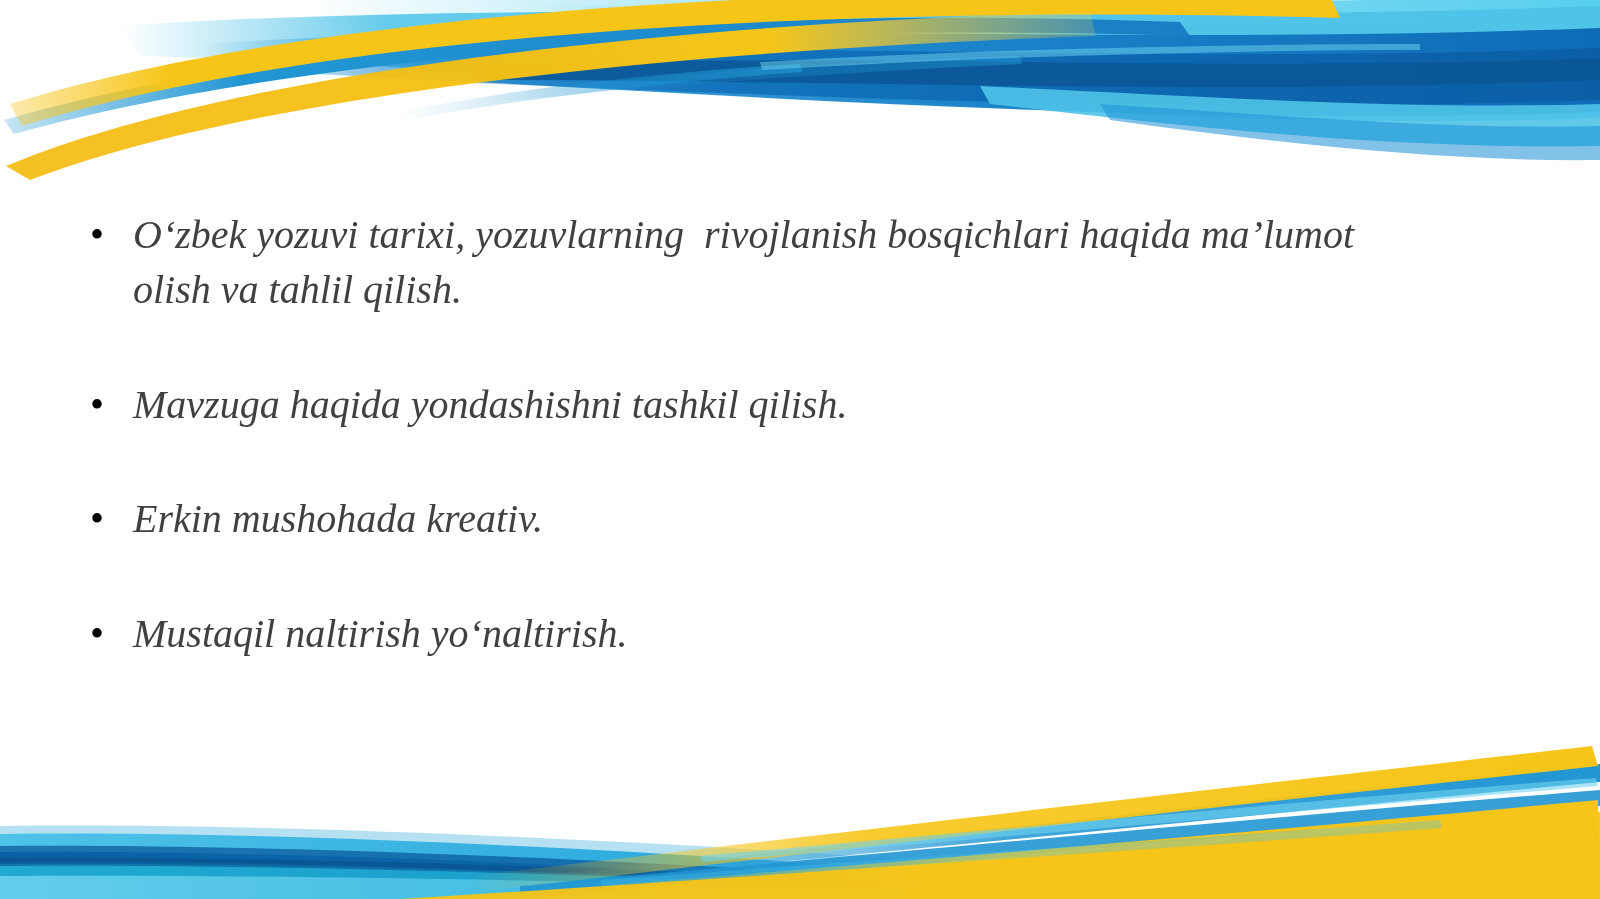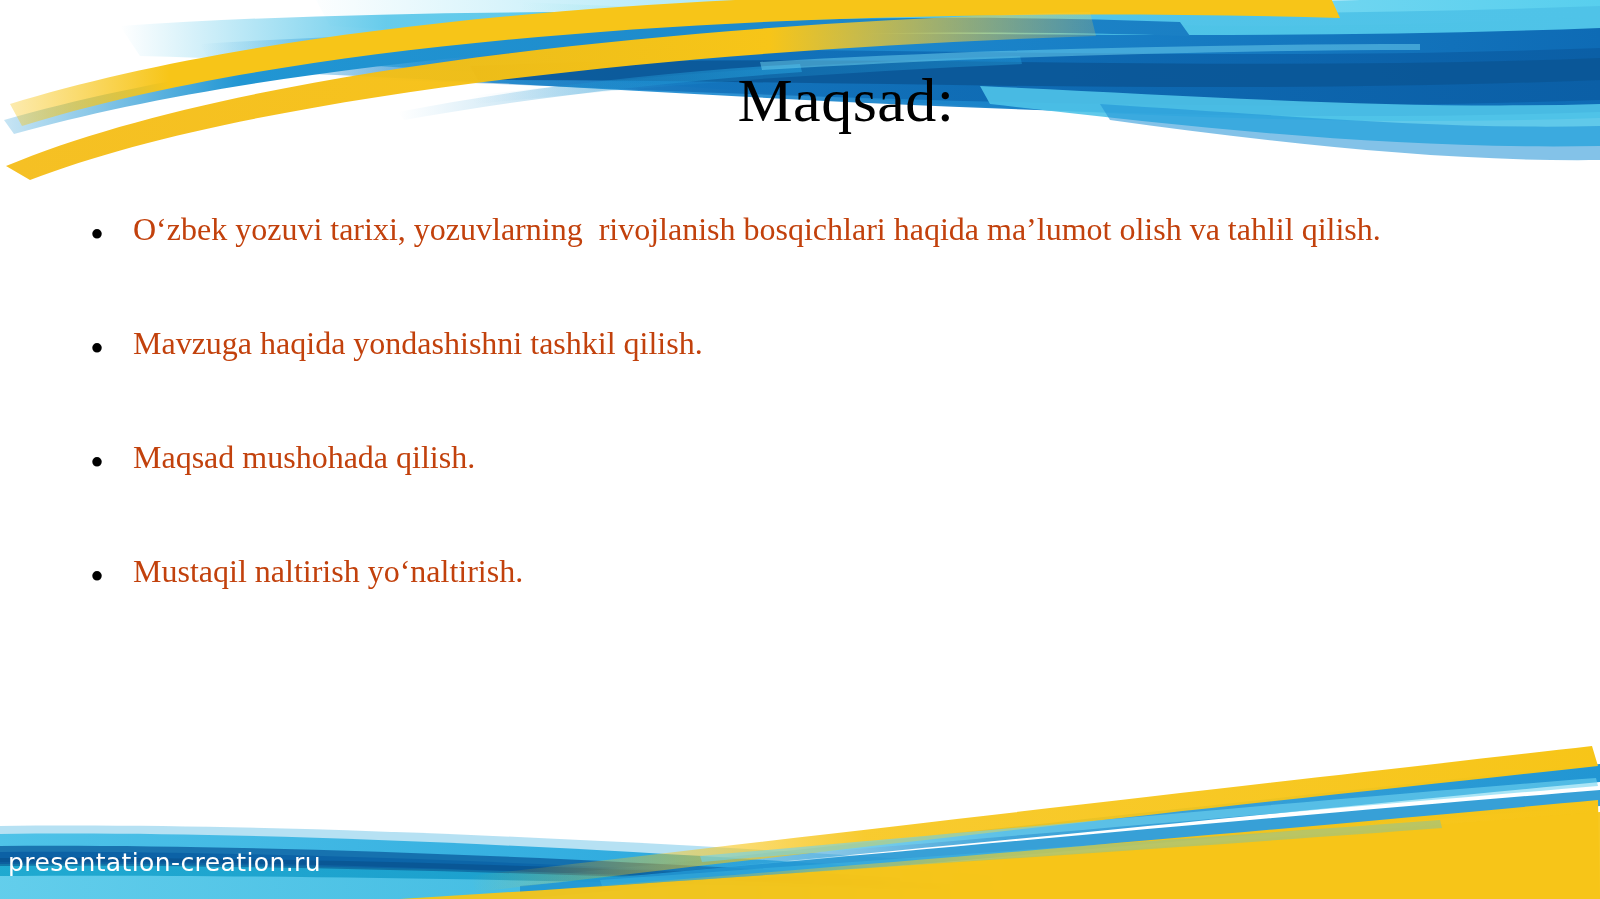--- a/index.html
+++ b/index.html
@@ -64,24 +64,25 @@
     font-size: 40px;
     line-height: 1.35;
     color: #000000;
     text-align: left;
     padding-left: 12px;
     box-sizing: border-box;
   }
   .bullet-text {
     flex: 1 1 auto;
     font-family: "Liberation Serif", "DejaVu Serif", serif;
-    font-size: 32px;
+    font-size: 40px;
     line-height: 1.37;
-    color: #c2410c;
+    color: #404040;
     white-space: pre-wrap;
+    font-style: italic;
   }
 
   
   .watermark {
     position: absolute;
     left: 8px;
     top: 848px;
     font-family: "DejaVu Sans", "Liberation Sans", sans-serif;
     font-size: 25px;
     letter-spacing: 0.4px;
@@ -220,41 +221,39 @@
       <path d="M 1600 740 C 1330 772 940 818 430 880 L 430 899 C 960 836 1350 792 1600 762 Z" fill="url(#bYel)" opacity="0.0"></path>
       <path d="M 1592 746 C 1330 776 960 818 470 876 L 476 892 C 968 834 1336 794 1598 766 Z" fill="url(#bYel)"></path>
       <path d="M 1598 800 C 1340 824 980 856 520 892 L 524 899 L 1600 899 Z" fill="url(#bYel2)"></path>
       <path d="M 1600 812 C 1300 836 900 868 400 899 L 1600 899 Z" fill="#F7C518" opacity="0.95"></path>
 
       <path d="M 1596 778 C 1360 796 1060 824 700 856 L 702 862 C 1062 832 1362 806 1598 786 Z" fill="#6FD4F0" opacity="0.6"></path>
       <path d="M 1440 820 C 1200 838 900 858 600 880 L 602 886 C 902 866 1202 846 1442 828 Z" fill="#49C2E7" opacity="0.35"></path>
     </svg>
   </div>
 
-  <div class="title">Maqsad:</div>
 
   <div class="body-block">
 
     <div class="bullet-row">
       <span class="bullet-mark">•</span>
       <span class="bullet-text">O‘zbek yozuvi tarixi, yozuvlarning  rivojlanish bosqichlari haqida ma’lumot olish va tahlil qilish.</span>
     </div>
 
     <div class="bullet-row">
       <span class="bullet-mark">•</span>
       <span class="bullet-text">Mavzuga haqida yondashishni tashkil qilish.</span>
     </div>
 
     <div class="bullet-row">
       <span class="bullet-mark">•</span>
-      <span class="bullet-text">Maqsad mushohada qilish.</span>
+      <span class="bullet-text">Erkin mushohada kreativ.</span>
     </div>
 
     <div class="bullet-row">
       <span class="bullet-mark">•</span>
       <span class="bullet-text">Mustaqil naltirish yo‘naltirish.</span>
     </div>
 
   </div>
 
-  <div class="watermark">presentation-creation.ru</div>
 
 </div>
 
 </body></html>

